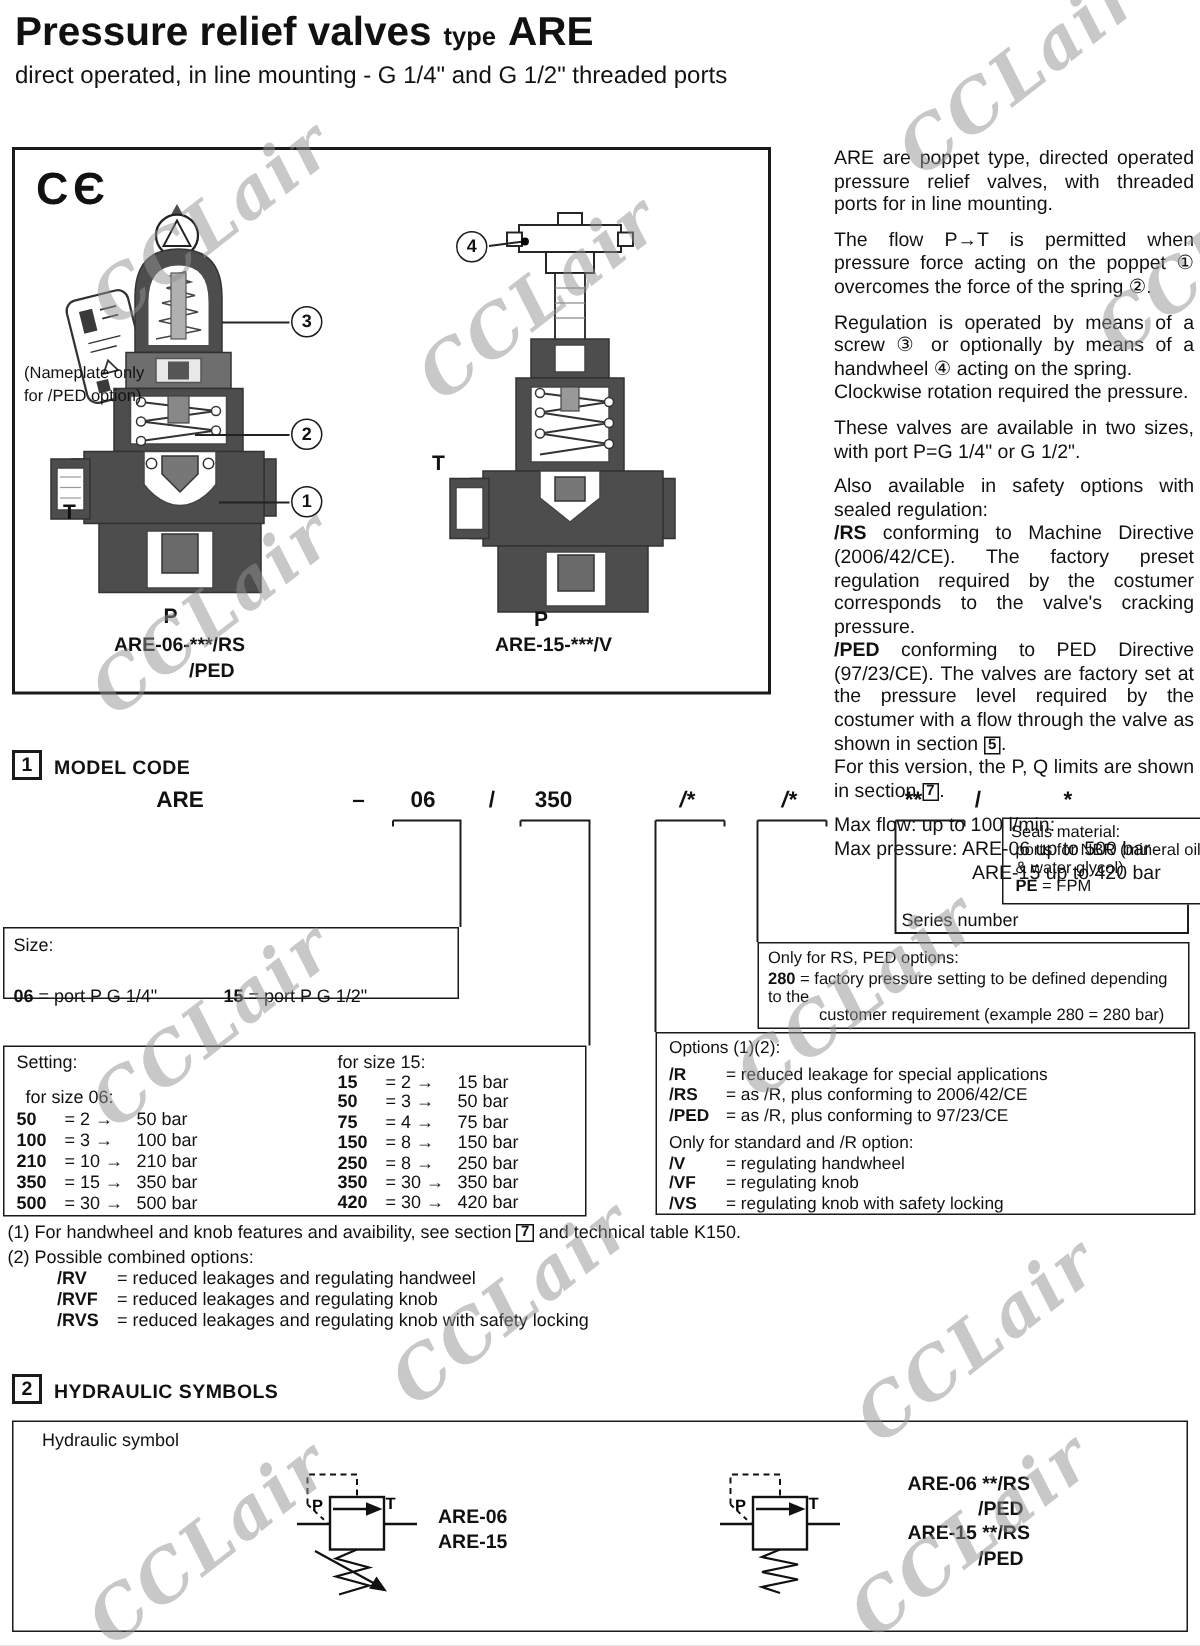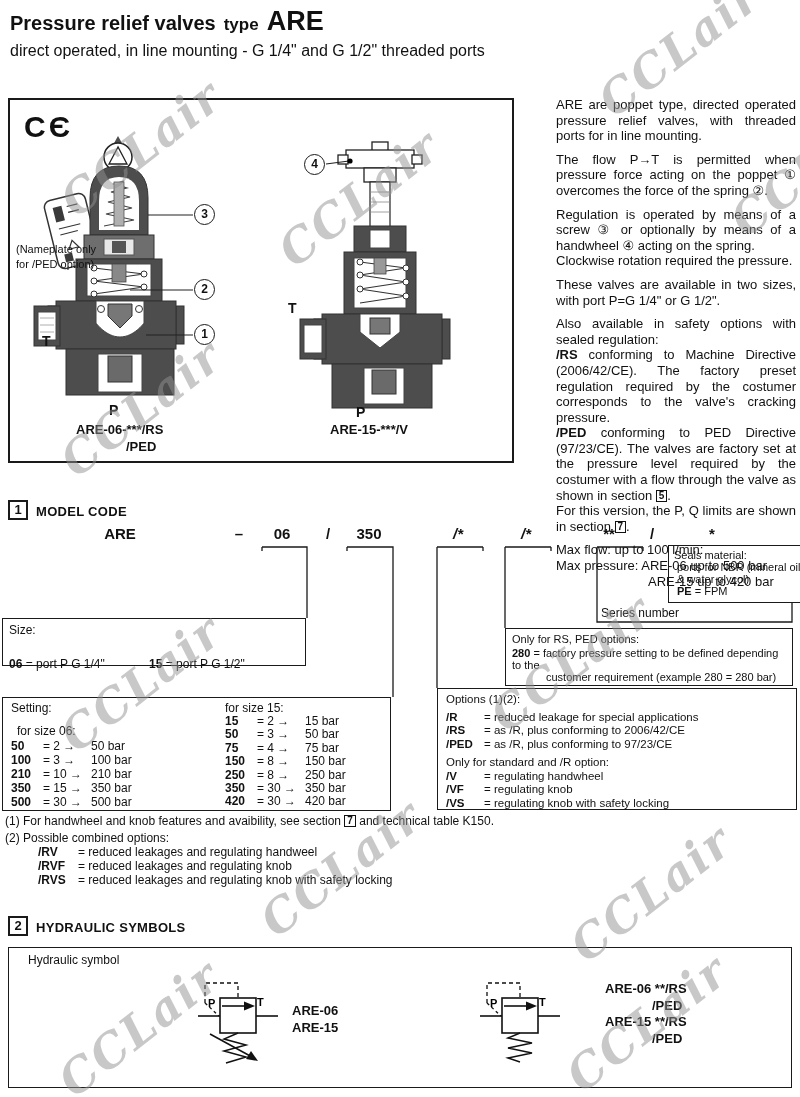--- a/index.html
+++ b/index.html
@@ -41,21 +41,21 @@
   <span class="wm" style="left:720px;top:205px">CCLair</span>
   <span class="wm" style="left:50px;top:445px">CCLair</span>
   <span class="wm" style="left:50px;top:720px">CCLair</span>
   <span class="wm" style="left:480px;top:700px">CCLair</span>
   <span class="wm" style="left:250px;top:905px">CCLair</span>
   <span class="wm" style="left:560px;top:930px">CCLair</span>
   <span class="wm" style="left:48px;top:1065px">CCLair</span>
   <span class="wm" style="left:556px;top:1060px">CCLair</span>
 
   <div class="abs" style="left:10px;top:6px;display:flex;align-items:baseline;gap:8px">
-    <span style="font-size:20px;font-weight:bold">Pressure relief valves</span>
+    <span style="font-size:27px;font-weight:bold">Pressure relief valves</span>
     <span style="font-size:17px;font-weight:bold">type</span>
     <span style="font-size:27px;font-weight:bold">ARE</span>
   </div>
   <div class="abs" style="left:10px;top:42px;font-size:16px">direct operated, in line mounting - G 1/4" and G 1/2" threaded ports</div>
 
   <div class="box" style="left:8px;top:98px;width:506px;height:365px;border-width:2px"></div>
 
   <svg style="left:8px;top:98px;z-index:2" width="506" height="365" viewBox="0 0 506 365">
 
     <g>

